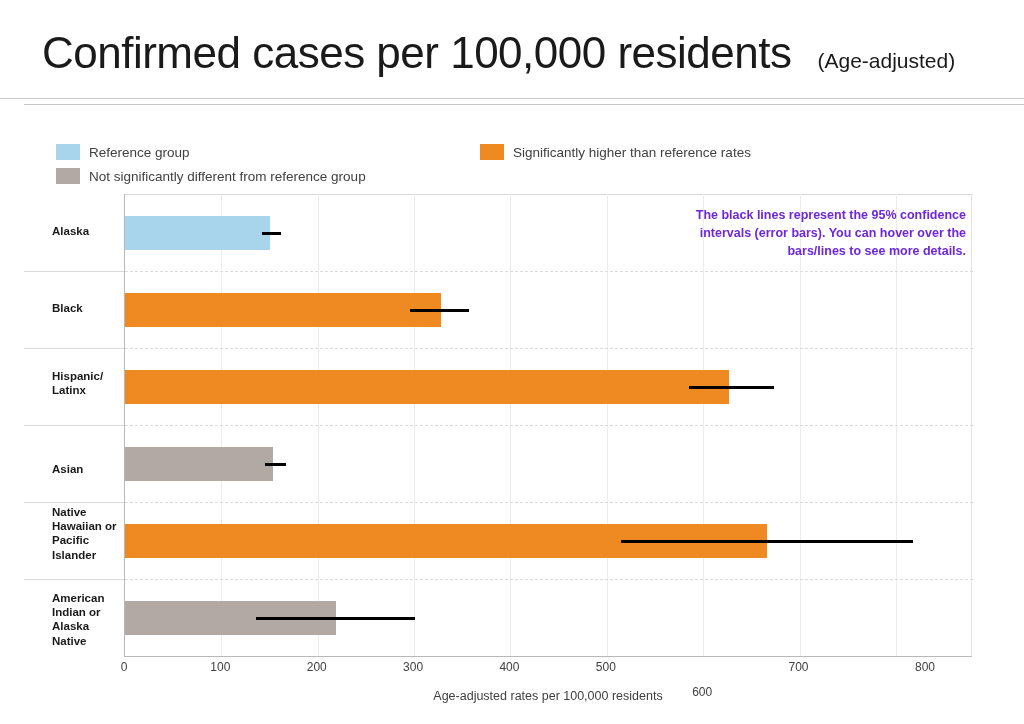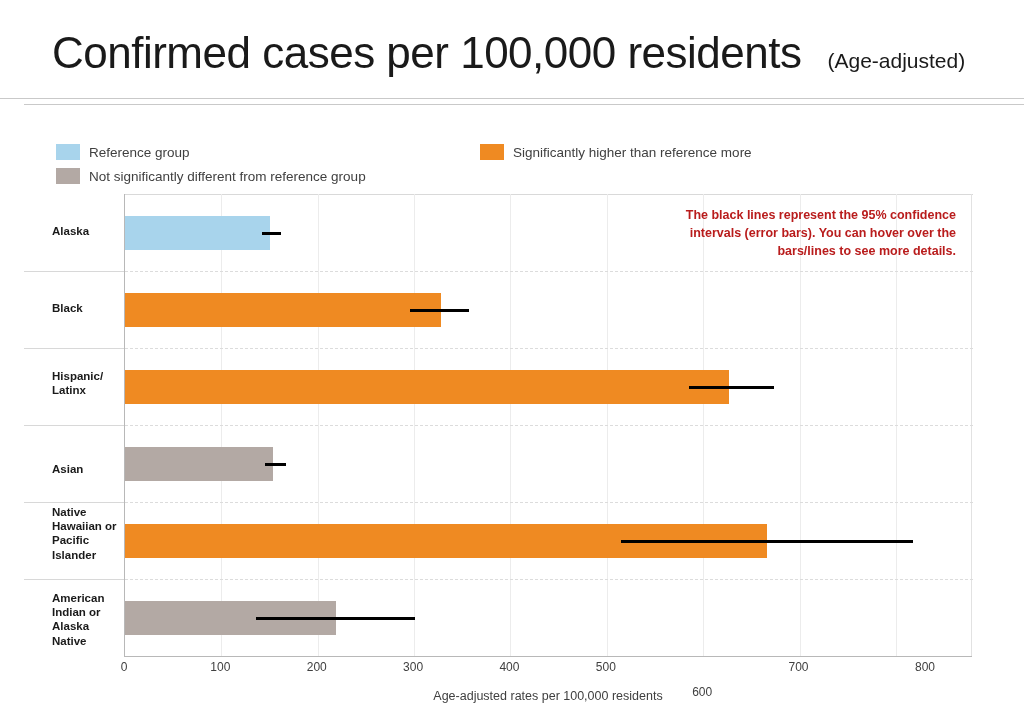--- a/index.html
+++ b/index.html
@@ -22,21 +22,21 @@
   }
   
   .header {
     position: absolute;
     left: 0; top: 0;
     width: 1024px;
     height: 104px;
   }
   .title-row {
     position: absolute;
-    left: 52px;
+    left: 42px;
     top: 28px;
     display: flex;
     align-items: baseline;
   }
   .title {
     font-size: 44px;
     font-weight: 400;
     color: #1a1a1a;
     letter-spacing: -0.5px;
     white-space: nowrap;
@@ -174,26 +174,26 @@
     position: absolute;
     top: 495px;
     left: 100px;
     width: 848px;
     text-align: center;
     font-size: 12.5px;
     color: #404040;
   }
   .annotation {
     position: absolute;
-    right: 16px;
+    right: 6px;
     top: 12px;
     width: 300px;
     font-size: 12.5px;
     font-weight: bold;
-    color: #b91c1c;
+    color: #6d28d9;
     text-align: right;
     line-height: 1.45;
   }
   .bottom-strip {
     position: absolute;
     left: 0;
     top: 716px;
     width: 1024px;
     height: 8px;
     background: #ffffff;
@@ -218,21 +218,21 @@
     <div class="header-rule"></div>
   </div>
 
   <div class="legend">
     <div class="legend-item" id="legend-0">
       <span class="legend-swatch" style="background: rgb(168, 212, 236);"></span>
       <span>Reference group</span>
     </div>
     <div class="legend-item" id="legend-1">
       <span class="legend-swatch" style="background: rgb(239, 138, 34);"></span>
-      <span>Significantly higher than reference more</span>
+      <span>Significantly higher than reference rates</span>
     </div>
     <div class="legend-item" id="legend-2">
       <span class="legend-swatch" style="background: rgb(179, 169, 164);"></span>
       <span>Not significantly different from reference group</span>
     </div>
   </div>
 
   <div class="chart">
     <div class="plot" id="plot-area">
       <div class="plot-top-border"></div>

